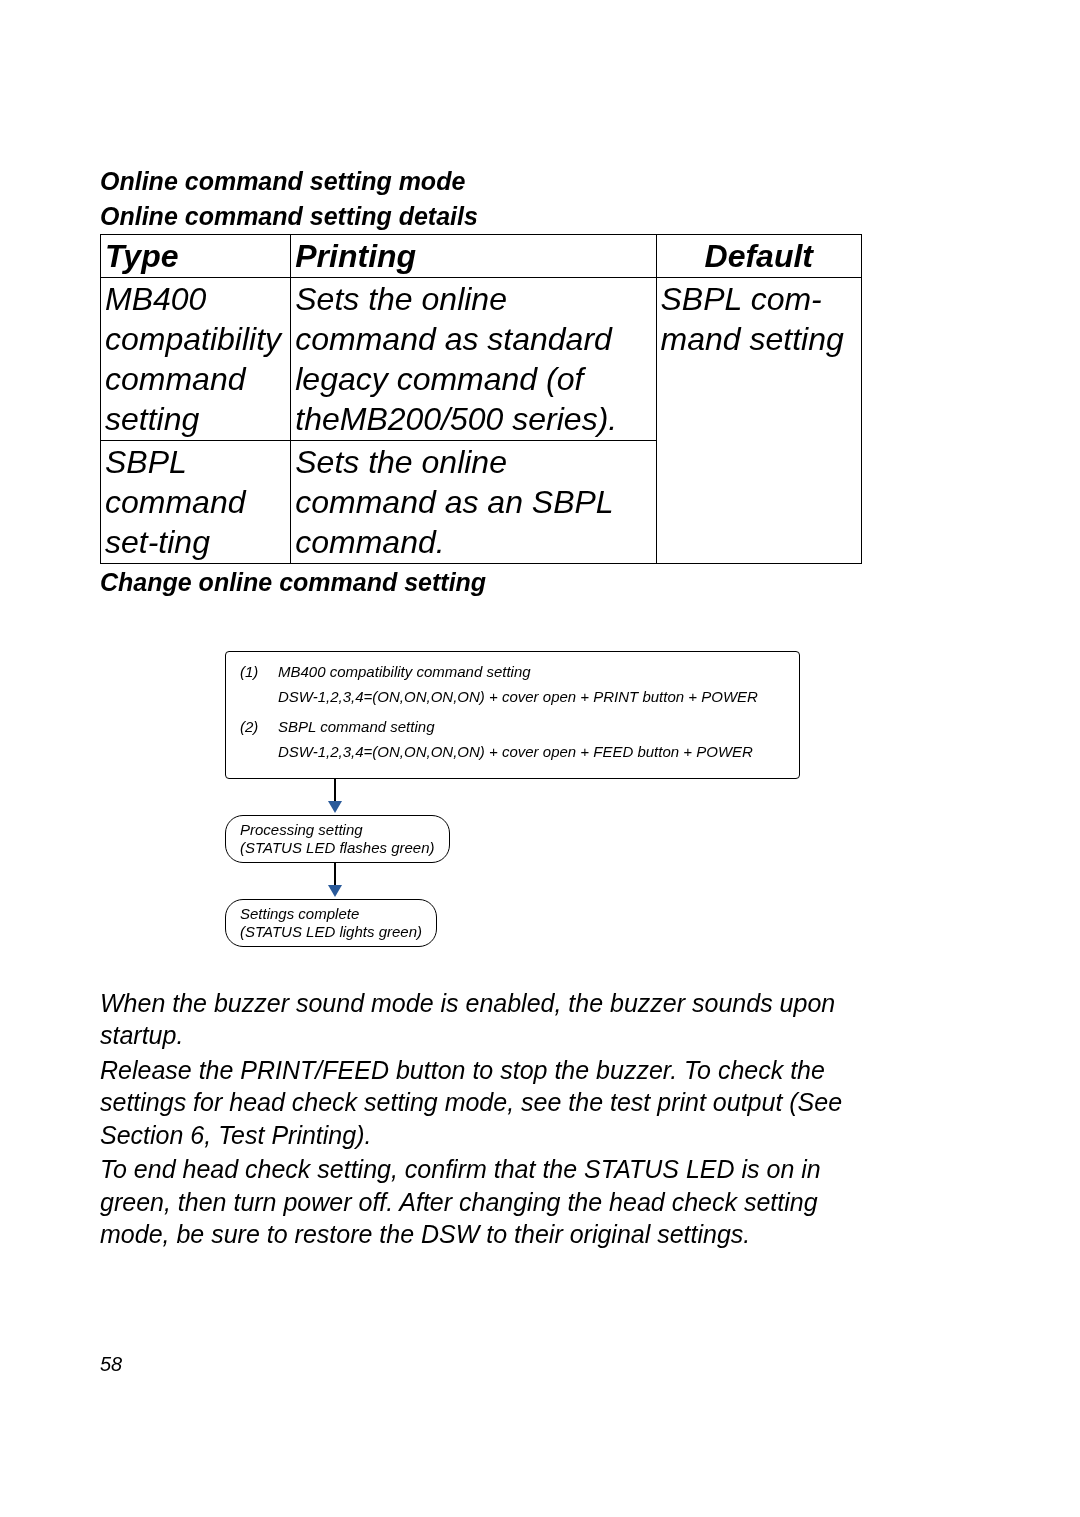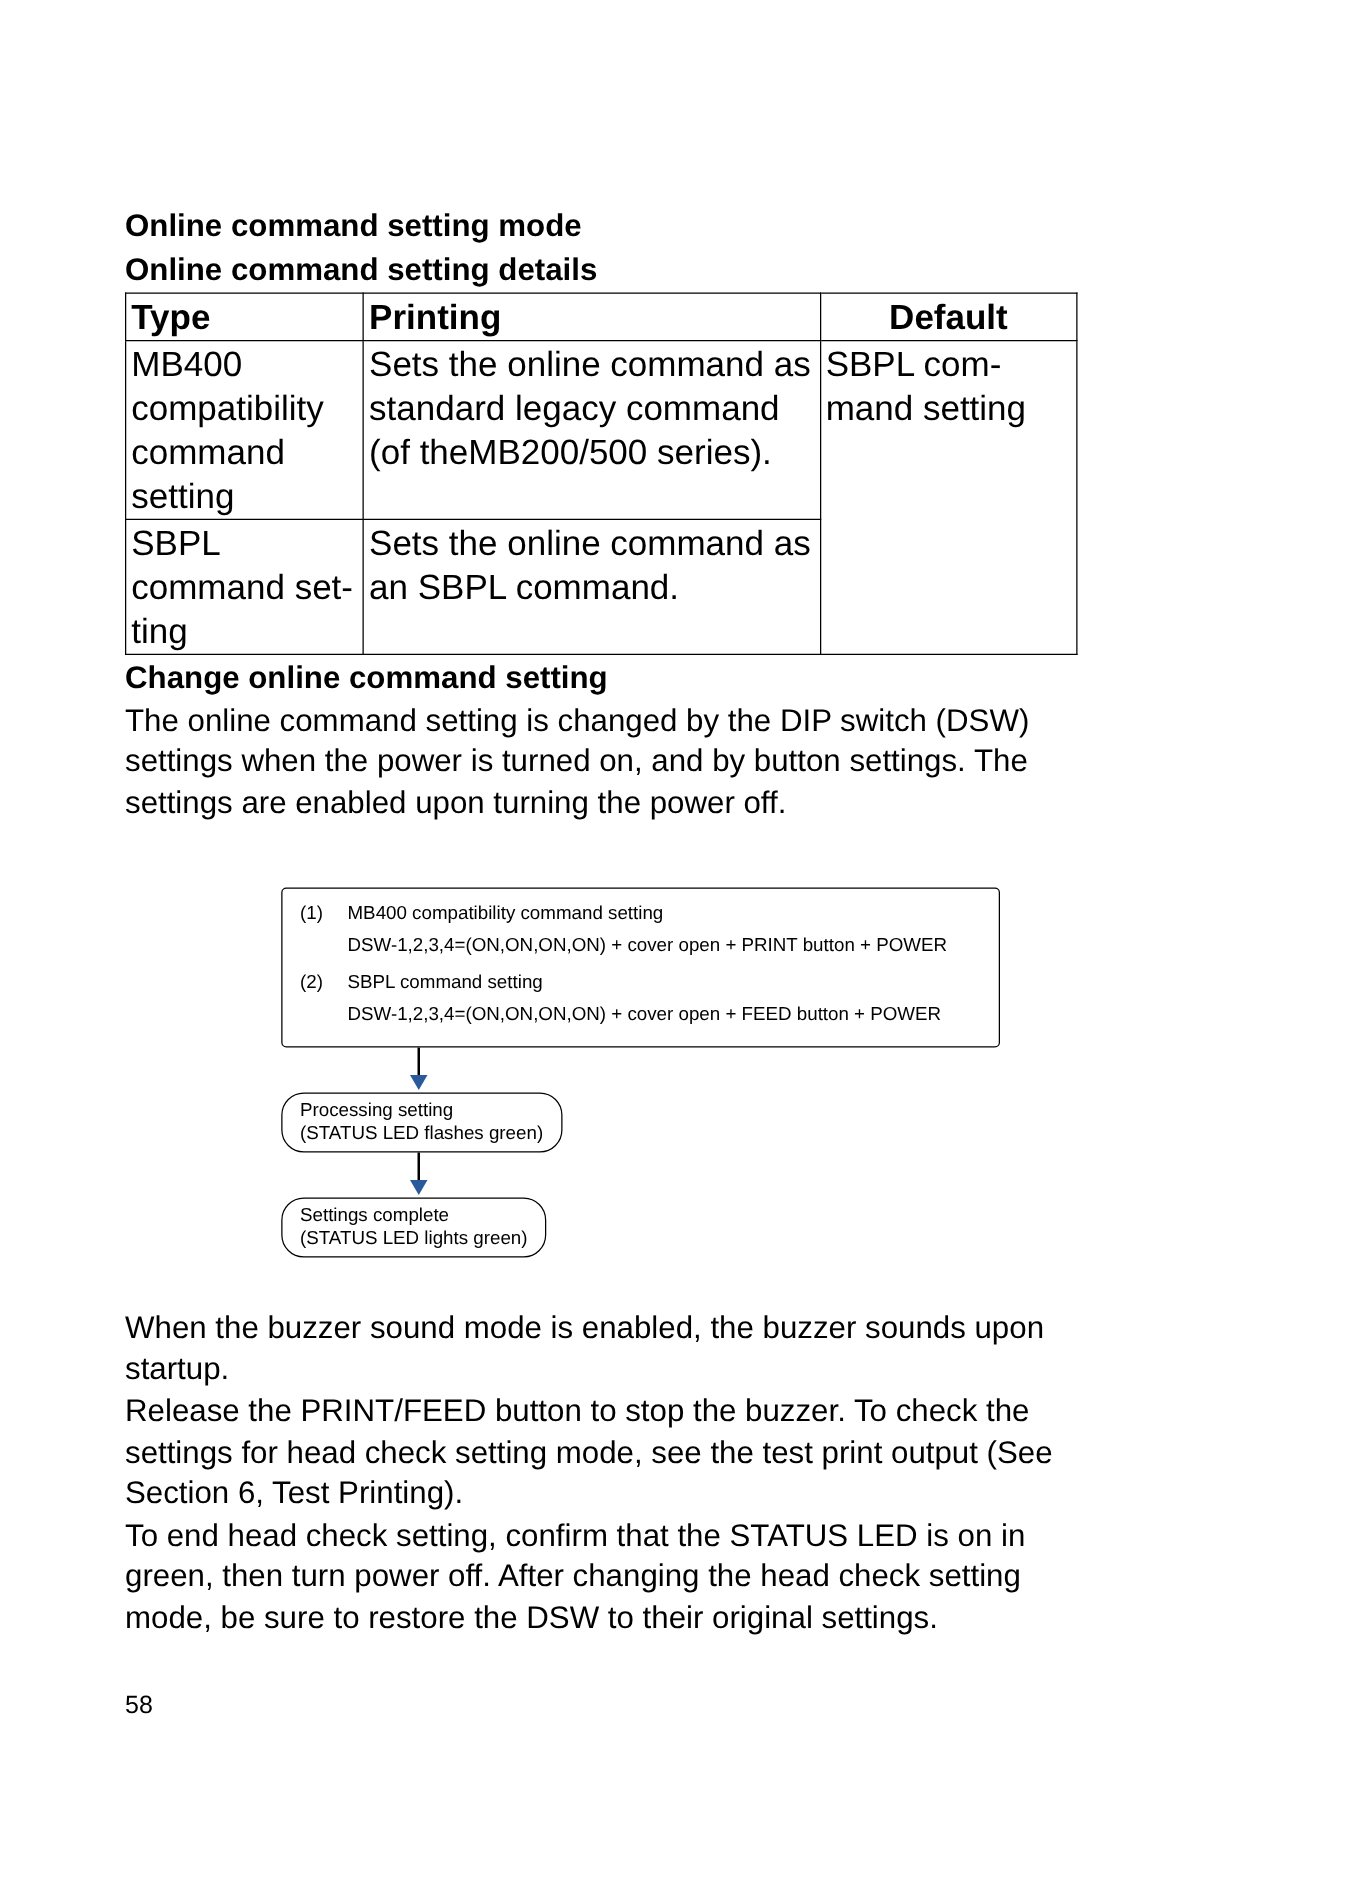--- a/index.html
+++ b/index.html
@@ -12,29 +12,30 @@
     color: #000;
   }
   .page {
     position: relative;
     width: 962px;
     height: 1517px;
     box-sizing: border-box;
     padding: 165px 100px 0 100px;
     font-size: 25px;
     line-height: 1.3;
+    font-style: italic;
   }
   .heading {
     font-weight: bold;
     margin: 0 0 2px 0;
   }
   table {
     border-collapse: collapse;
     width: 100%;
-    font-size: 28px;
+    font-size: 32px;
     line-height: 1.25;
   }
   table, th, td {
     border: 1.5px solid #000;
   }
   thead td {
     font-weight: bold;
     padding: 1px 4px;
     background: #fff;
   }
@@ -145,21 +146,20 @@
         <td rowspan="2">SBPL com-mand setting</td>
       </tr>
       <tr>
         <td>SBPL command set-ting</td>
         <td>Sets the online command as an SBPL command.</td>
       </tr>
     </tbody>
   </table>
 
   <div class="section-sub">Change online command setting</div>
-  <p class="body">The online command setting is changed by the DIP switch (DSW) settings when the power is turned on, and by button settings. The settings are enabled upon turning the power off.</p>
 
   <div class="flow-area">
     <div class="big-box">
       <div class="row">
         <div class="num">(1)</div>
         <div class="txt">MB400 compatibility command setting</div>
       </div>
       <div class="indent">DSW-1,2,3,4=(ON,ON,ON,ON) + cover open + PRINT button + POWER</div>
       <div class="gap"></div>
       <div class="row">

